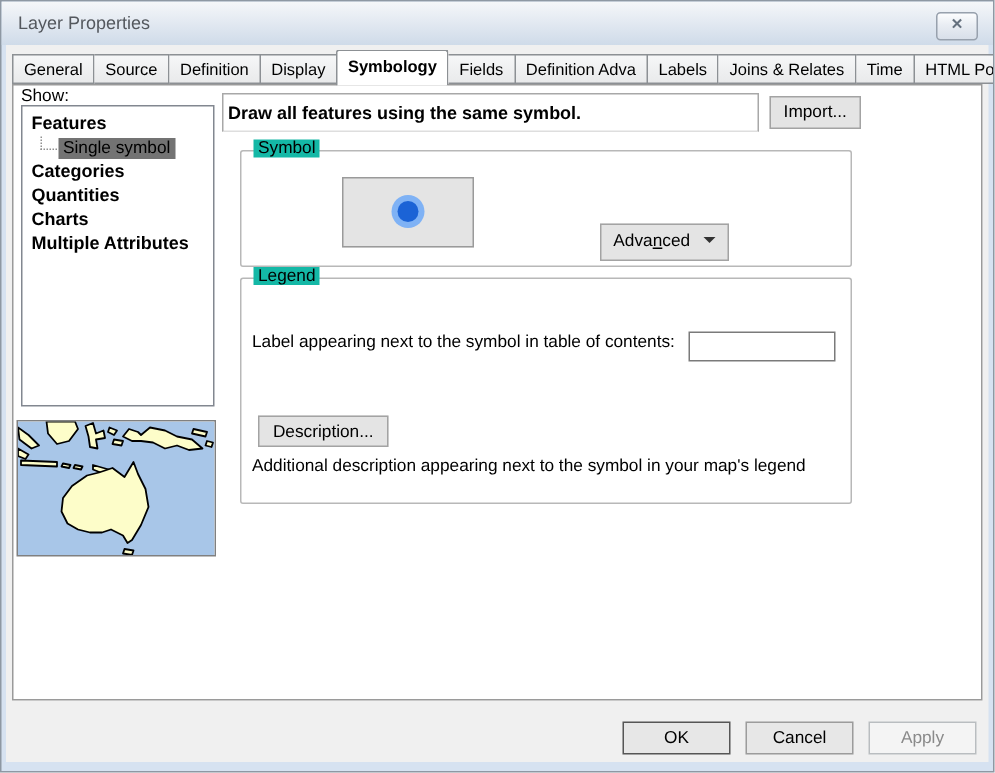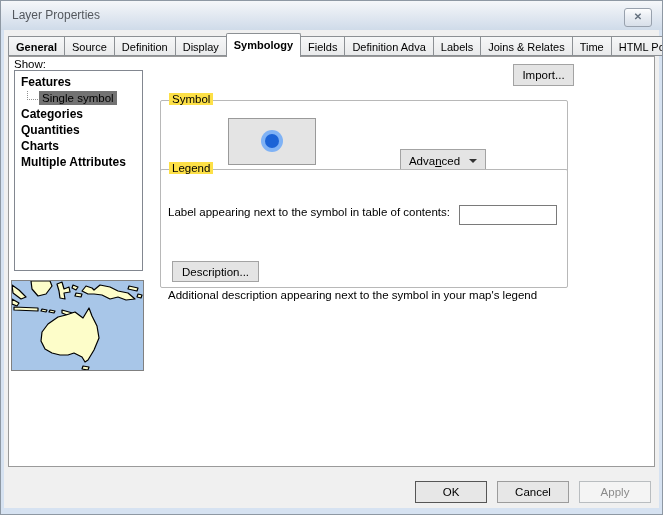--- a/index.html
+++ b/index.html
@@ -19,21 +19,21 @@
     background:linear-gradient(#fcfdfe,#e9edf3 45%,#d8dfe9);
     text-align:center;line-height:16px;font-size:10px;font-weight:bold;color:#64707e;
     cursor:default;}
   
   .body{position:absolute;left:3px;right:3px;top:29px;bottom:6px;background:#f0f0f0;}
   
   .tabs{position:absolute;left:4px;top:3px;display:flex;align-items:flex-end;z-index:4;}
   .tab{height:20px;padding:0 7px;font-size:11px;line-height:20px;white-space:nowrap;
     background:linear-gradient(#f6f7f8,#e9eaeb);
     border:1px solid #8c9094;border-left:none;}
-  .tab:first-child{border-left:1px solid #8c9094;font-weight:bold;}
+  .tab:first-child{border-left:1px solid #8c9094;}
   .tab.active{height:24px;line-height:23px;background:#fff;border-bottom:none;
     border-left:1px solid #8c9094;margin-left:-1px;margin-bottom:-1px;
     position:relative;z-index:5;border-top-left-radius:2px;border-top-right-radius:2px;font-weight:bold;}
   
   .tabpage{position:absolute;left:4px;right:4px;top:26px;bottom:41px;
     background:#fff;border:1px solid #9a9a9a;}
   .show-label{position:absolute;left:5px;top:1px;font-size:11.5px;}
   .listbox{position:absolute;left:5px;top:13px;width:129px;height:201px;
     background:#fff;border:1px solid #828790;padding-top:4px;overflow:hidden;}
   .list-item{height:16px;line-height:15px;font-size:12px;font-weight:bold;padding-left:6px;white-space:nowrap;}
@@ -46,24 +46,24 @@
   
   .headerbox{position:absolute;left:139px;top:5px;width:358px;height:26px;
     border:1px solid #a8a8a8;border-bottom:1px solid #dedede;background:#fff;
     font-size:12px;font-weight:bold;line-height:24px;padding-left:3px;white-space:nowrap;}
   .btn{background:#e4e4e4;border:1px solid #a3a3a3;font-size:11.5px;
     font-family:"Liberation Sans",sans-serif;text-align:center;cursor:default;
     position:absolute;padding:0;}
   .import-btn{left:504px;top:7px;width:61px;height:22px;}
   
   .groupbox{position:absolute;border:1px solid #b8b8b8;border-radius:2px;background:#fff;}
-  .groupbox .gb-label{position:absolute;top:-8px;left:8px;background:#fde047;
+  .groupbox .gb-label{position:absolute;top:-8px;left:8px;background:#14b8a6;
     padding:0 3px;font-size:11.5px;}
   .symbol-group{left:151px;top:43px;width:408px;height:78px;}
-  .legend-group{left:151px;top:112px;width:408px;height:119px;}
+  .legend-group{left:151px;top:128px;width:408px;height:151px;}
   .symbol-preview{left:67px;top:17px;width:88px;height:47px;background:#e4e4e4;
     border:1px solid #9a9a9a;}
   .advanced-btn{left:239px;top:24px;width:86px;height:25px;line-height:23px;margin-top:24px;}
   .advanced-btn .mn{text-decoration:underline;}
   .drop-arrow{display:inline-block;width:0;height:0;margin-left:9px;vertical-align:2px;
     border-left:4px solid transparent;border-right:4px solid transparent;
     border-top:4px solid #333;}
   .legend-label{position:absolute;left:7px;top:36px;font-size:11.5px;white-space:nowrap;}
   .legend-input{position:absolute;left:298px;top:35px;width:98px;height:20px;
     border:1px solid #7a7a7a;background:#fff;font-size:11.5px;padding:0 3px;
@@ -140,20 +140,21 @@
             <path d="M117,5 l9,2 -1,3 -9,-2 Z"></path>
             <path d="M126,13 l4,1 -1,3 -4,-1 Z"></path>
 
             <path d="M77,27 L80,35 L85,45 L87,57 L82,69 L76,79 L73,81 L70,76 L62,72 L56,74 L48,74 L40,72 L33,68 L29,60 L30,51 L36,43 L46,36 L54,34 L63,31 L71,37 Z"></path>
 
             <path d="M71,85 l6,1 -1,3 -6,-1 Z"></path>
           </g>
         </svg>
       </div>
 
+      <div class="headerbox">Draw all features using the same symbol.</div>
 
       <button class="btn import-btn">Import...</button>
 
       <div class="groupbox symbol-group">
         <span class="gb-label">Symbol</span>
         <button class="btn symbol-preview">
           <svg width="86" height="45" viewBox="0 0 86 45">
             <circle cx="43" cy="22" r="11" fill="#7fb2f5"></circle>
             <circle cx="43" cy="22" r="7" fill="#1b63d6"></circle>
           </svg>

